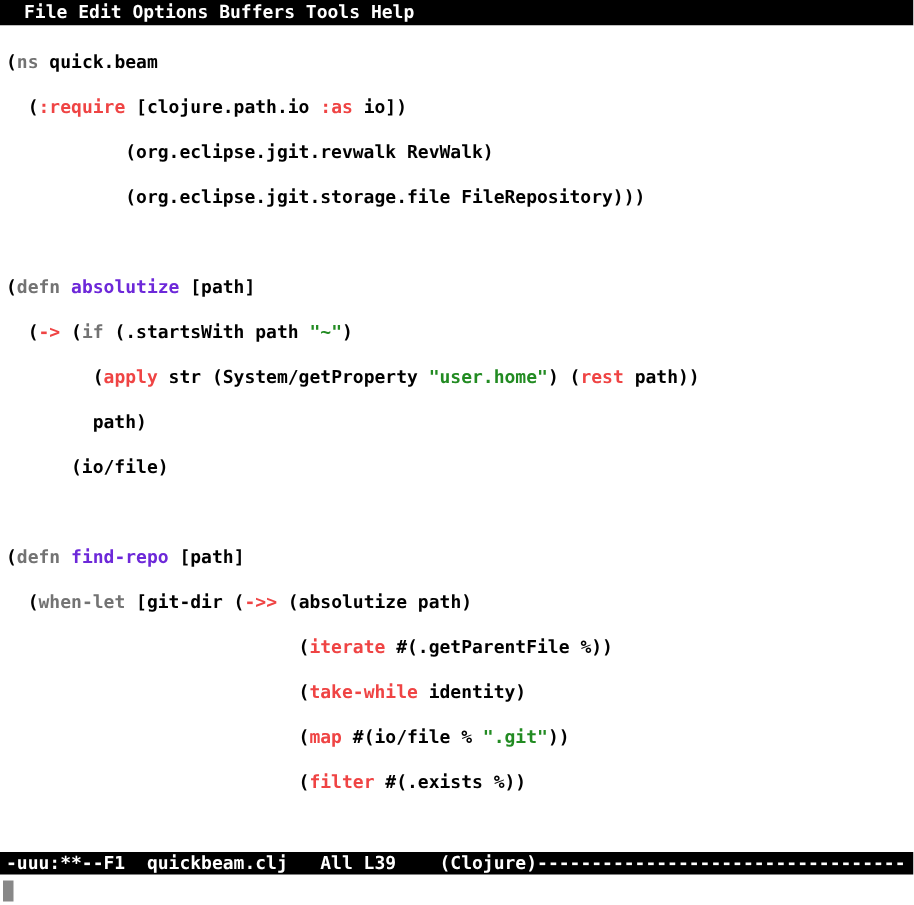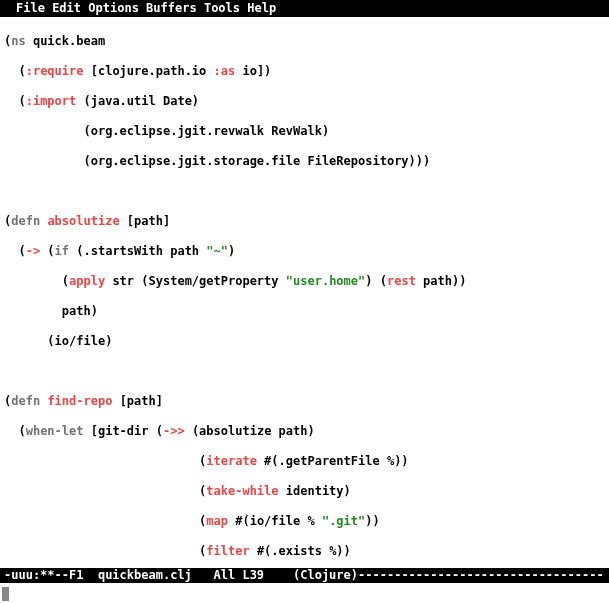--- a/index.html
+++ b/index.html
@@ -25,21 +25,21 @@
     .code {
       background: #fff;
       padding: 2px 0 0 4px;
       white-space: pre;
       font-weight: bold;
     }
     .code-line { min-height: 15px; }
     .kw { color: #737373; }          
     .builtin { color: #ef4444; }     
     .str { color: #228b22; }         
-    .fnname { color: #ef4444; text-align: right; }        
+    .fnname { color: #6d28d9; text-align: right; }        
     .modeline {
       position: absolute;
       bottom: 20px;
       left: 0;
       right: 0;
       background: #000;
       color: #fff;
       padding: 0 4px;
       white-space: pre;
       font-weight: bold;
@@ -64,21 +64,20 @@
     }
   </style>
 </head>
 <body>
 
 <div class="menubar"><span>File</span> <span>Edit</span> <span>Options</span> <span>Buffers</span> <span>Tools</span> <span>Help</span></div>
 
 <div class="code">
 <div class="code-line"><span>(</span><span class="kw">ns</span><span> quick.beam</span></div>
 <div class="code-line"><span>  (</span><span class="builtin">:require</span><span> [clojure.path.io </span><span class="builtin">:as</span><span> io])</span></div>
-<div class="code-line"><span>  (</span><span class="builtin">:import</span><span> (java.util Date)</span></div>
 <div class="code-line">           (org.eclipse.jgit.revwalk RevWalk)</div>
 <div class="code-line">           (org.eclipse.jgit.storage.file FileRepository)))</div>
 <div class="code-line"></div>
 <div class="code-line"><span>(</span><span class="kw">defn</span><span> </span><span class="fnname">absolutize</span><span> [path]</span></div>
 <div class="code-line"><span>  (</span><span class="builtin">-&gt;</span><span> (</span><span class="kw">if</span><span> (.startsWith path </span><span class="str">"~"</span><span>)</span></div>
 <div class="code-line"><span>        (</span><span class="builtin">apply</span><span> str (System/getProperty </span><span class="str">"user.home"</span><span>) (</span><span class="builtin">rest</span><span> path))</span></div>
 <div class="code-line">        path)</div>
 <div class="code-line">      (io/file)</div>
 <div class="code-line"></div>
 <div class="code-line"><span>(</span><span class="kw">defn</span><span> </span><span class="fnname">find-repo</span><span> [path]</span></div>

